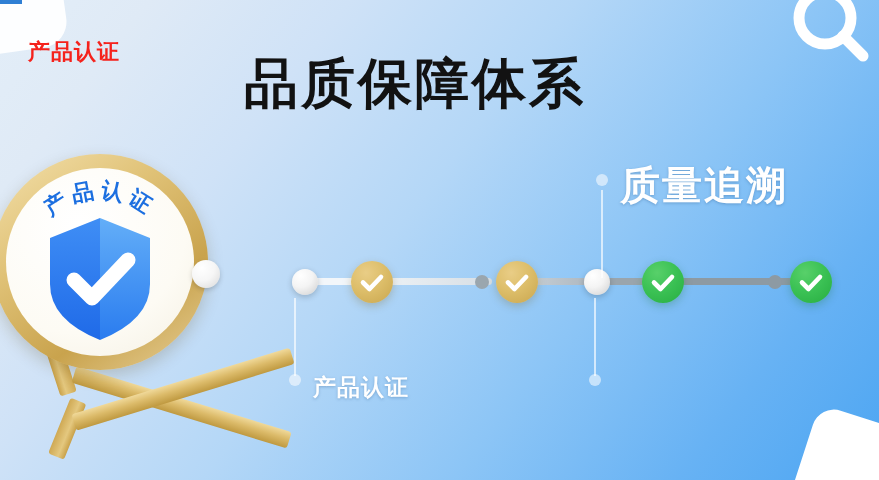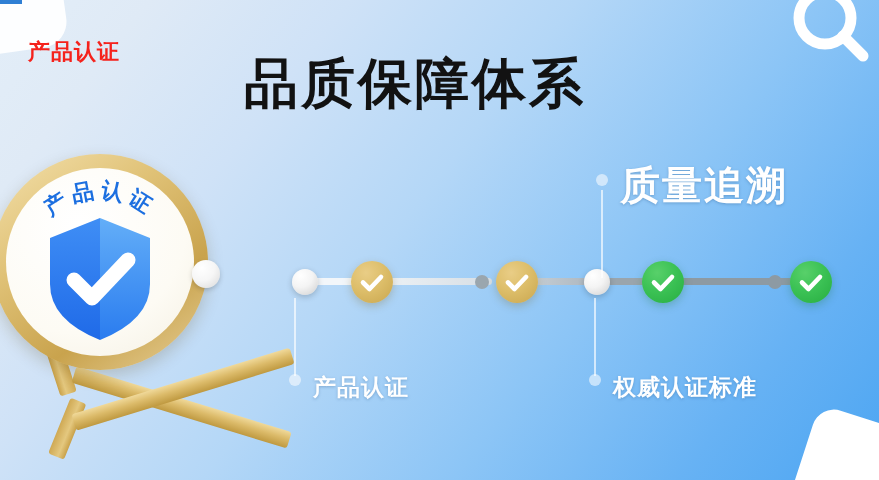--- a/index.html
+++ b/index.html
@@ -300,15 +300,14 @@
   <div class="stem" style="left:601px; top:190px; height:88px;"></div>
   <div class="stem-dot" style="left:596px; top:174px;"></div>
   <div class="label-white label-big" style="left:620px; top:158px;">质量追溯</div>
 
   <div class="stem" style="left:294px; top:298px; height:78px;"></div>
   <div class="stem-dot" style="left:289px; top:374px;"></div>
   <div class="label-white label-bottom" style="left:313px; top:372px;">产品认证</div>
 
   <div class="stem" style="left:594px; top:298px; height:78px;"></div>
   <div class="stem-dot" style="left:589px; top:374px;"></div>
-  <div class="label-white label-bottom" style="left:613px; top:372px;">权威认证标准</div>
 
 </div>
 
 </body></html>

